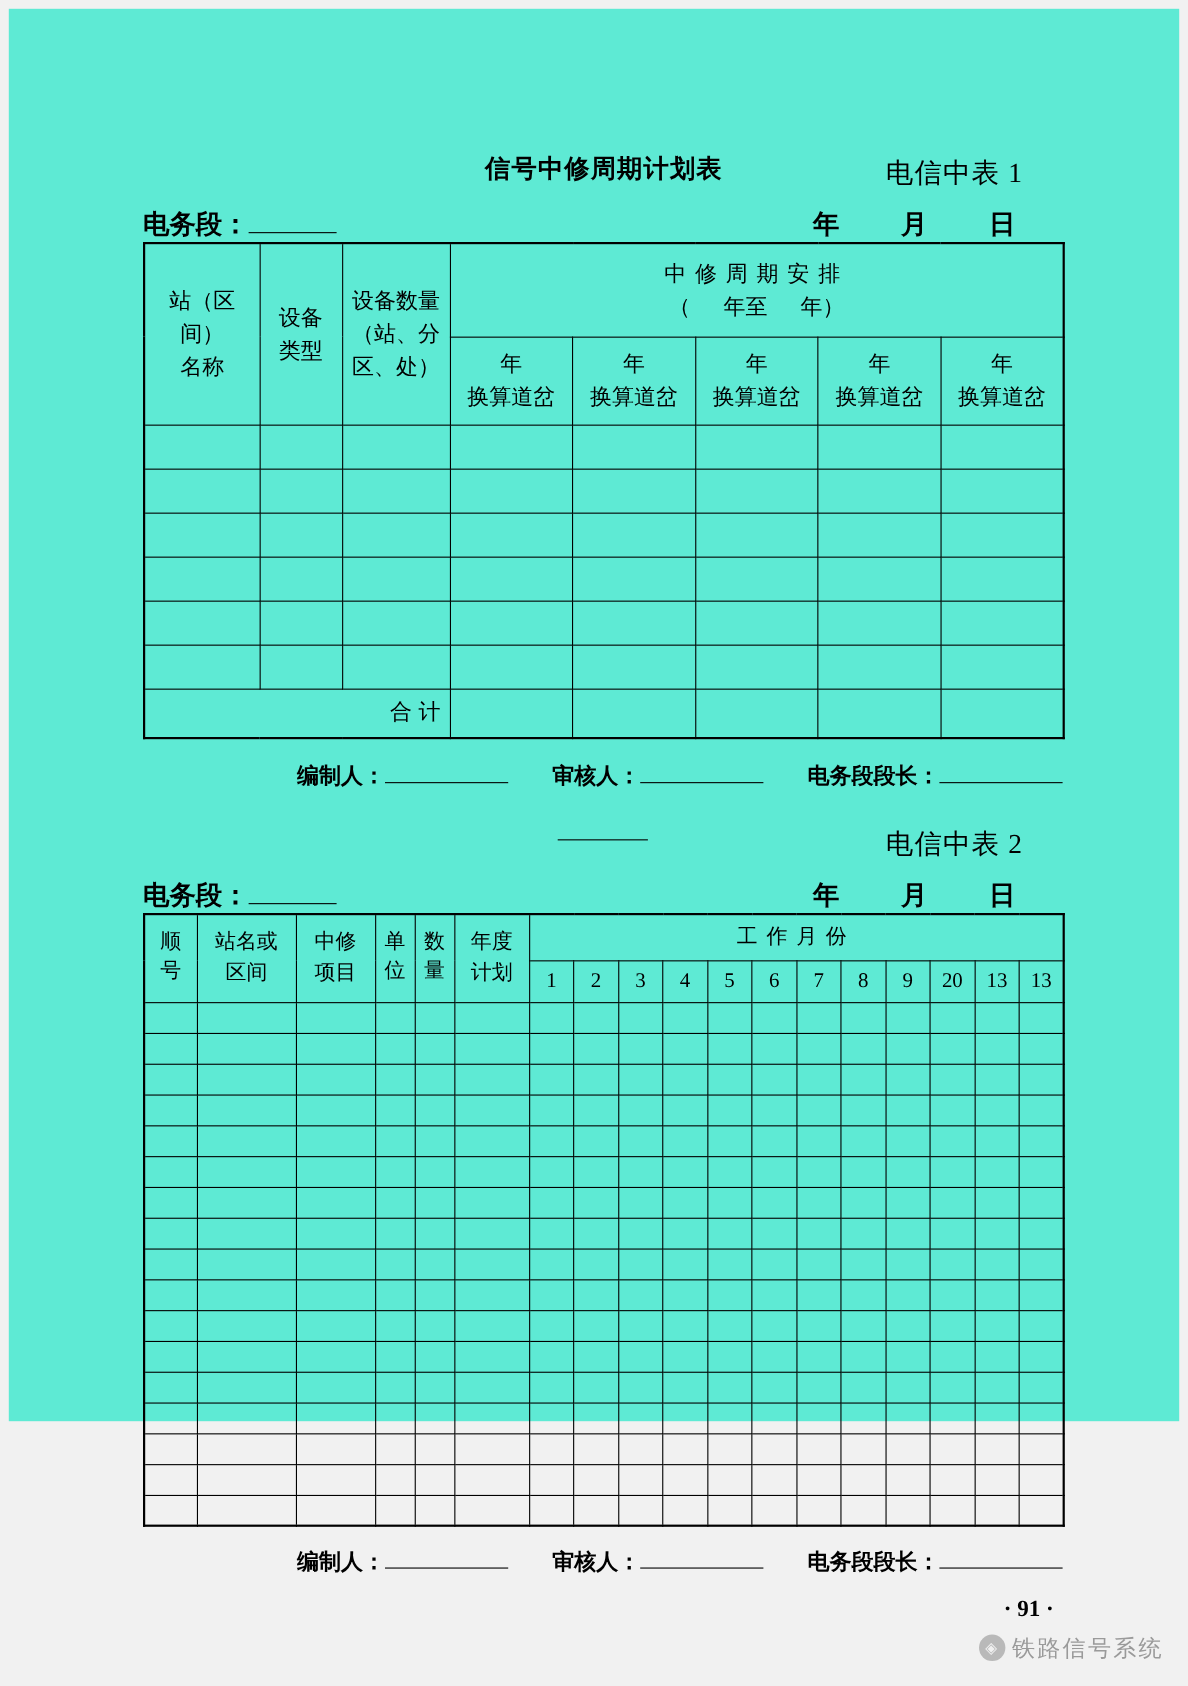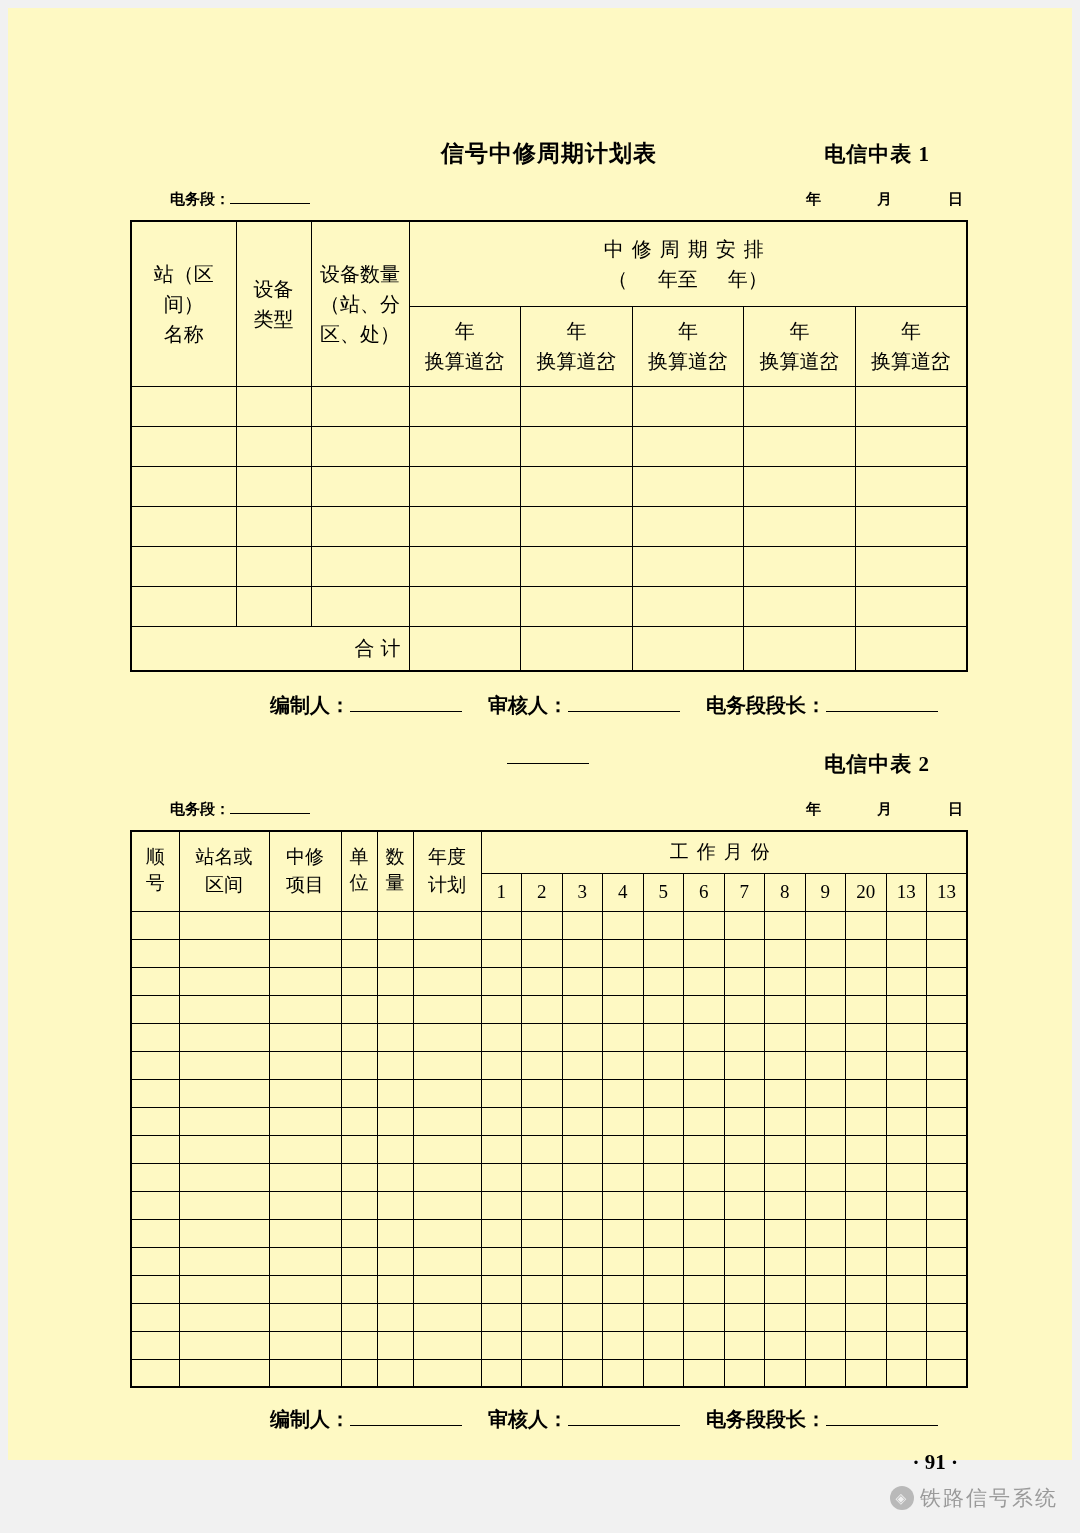--- a/index.html
+++ b/index.html
@@ -6,44 +6,44 @@
   html,body { margin:0; padding:0; }
   body {
     width:1080px; height:1533px;
     background:#f1f1f1;
     font-family:"Liberation Serif","DejaVu Serif",serif;
     color:#000;
     position:relative;
   }
   .page {
     position:absolute; left:8px; top:8px;
-    width:1064px; height:1452px;
-    background:#fef9c3;
+    width:1064px; height:1284px;
+    background:#5eead4;
   }
   .content {
     padding:130px 104px 0 122px;
   }
   
   .title-row {
     position:relative; height:34px; width:838px;
     text-align:center;
   }
   .doc-title {
     display:inline-block;
     font-family:"Liberation Sans","DejaVu Sans",sans-serif;
     font-weight:bold; font-size:23px; letter-spacing:1px;
   }
   .form-code {
     position:absolute; right:38px; top:2px;
-    font-size:21px; font-weight:bold; letter-spacing:1px;
+    font-size:25px; font-weight:normal; letter-spacing:1px;
   }
   .meta-row {
     height:42px; margin-top:6px; width:838px;
-    display:flex; justify-content:space-between; align-items:center;
-    font-size:15px; font-weight:bold;margin-left:40px;
+    display:flex; justify-content:space-between; align-items:flex-end;
+    font-size:24px; font-weight:bold;
   }
   .date-field { display:flex; gap:56px; padding-right:45px; }
   .blank {
     display:inline-block; height:1em;
     border-bottom:1.6px solid #000;
     vertical-align:baseline;
   }
   .blank-md { width:80px; }
   .blank-lg { width:112px; }
   .blank-title { width:82px; margin-right:2px; }
@@ -65,21 +65,21 @@
   .total-row td { font-size:20px; letter-spacing:6px;text-align:right; }
   .t2 thead tr.h1 { height:42px; }
   .t2 thead tr.h2 { height:38px; }
   .t2 th { font-size:19px; }
   #t2-body tr { height:28px; }
   .pre { white-space:pre;font-family:Liberation Serif, serif; }
   .mtitle { letter-spacing:8px; }
   
   .footer-row {
     width:838px; margin-top:20px; height:30px;
-    display:flex; gap:26px; padding-left:140px;
+    display:flex; gap:40px; padding-left:140px;
     font-size:20px; font-weight:bold;
   }
   .footer-row .f-field { white-space:nowrap; }
   .pageno-row {
     width:838px; margin-top:14px; text-align:right;
     padding-right:10px;
     font-size:21px; font-weight:bold;
   }
   
   .watermark {

